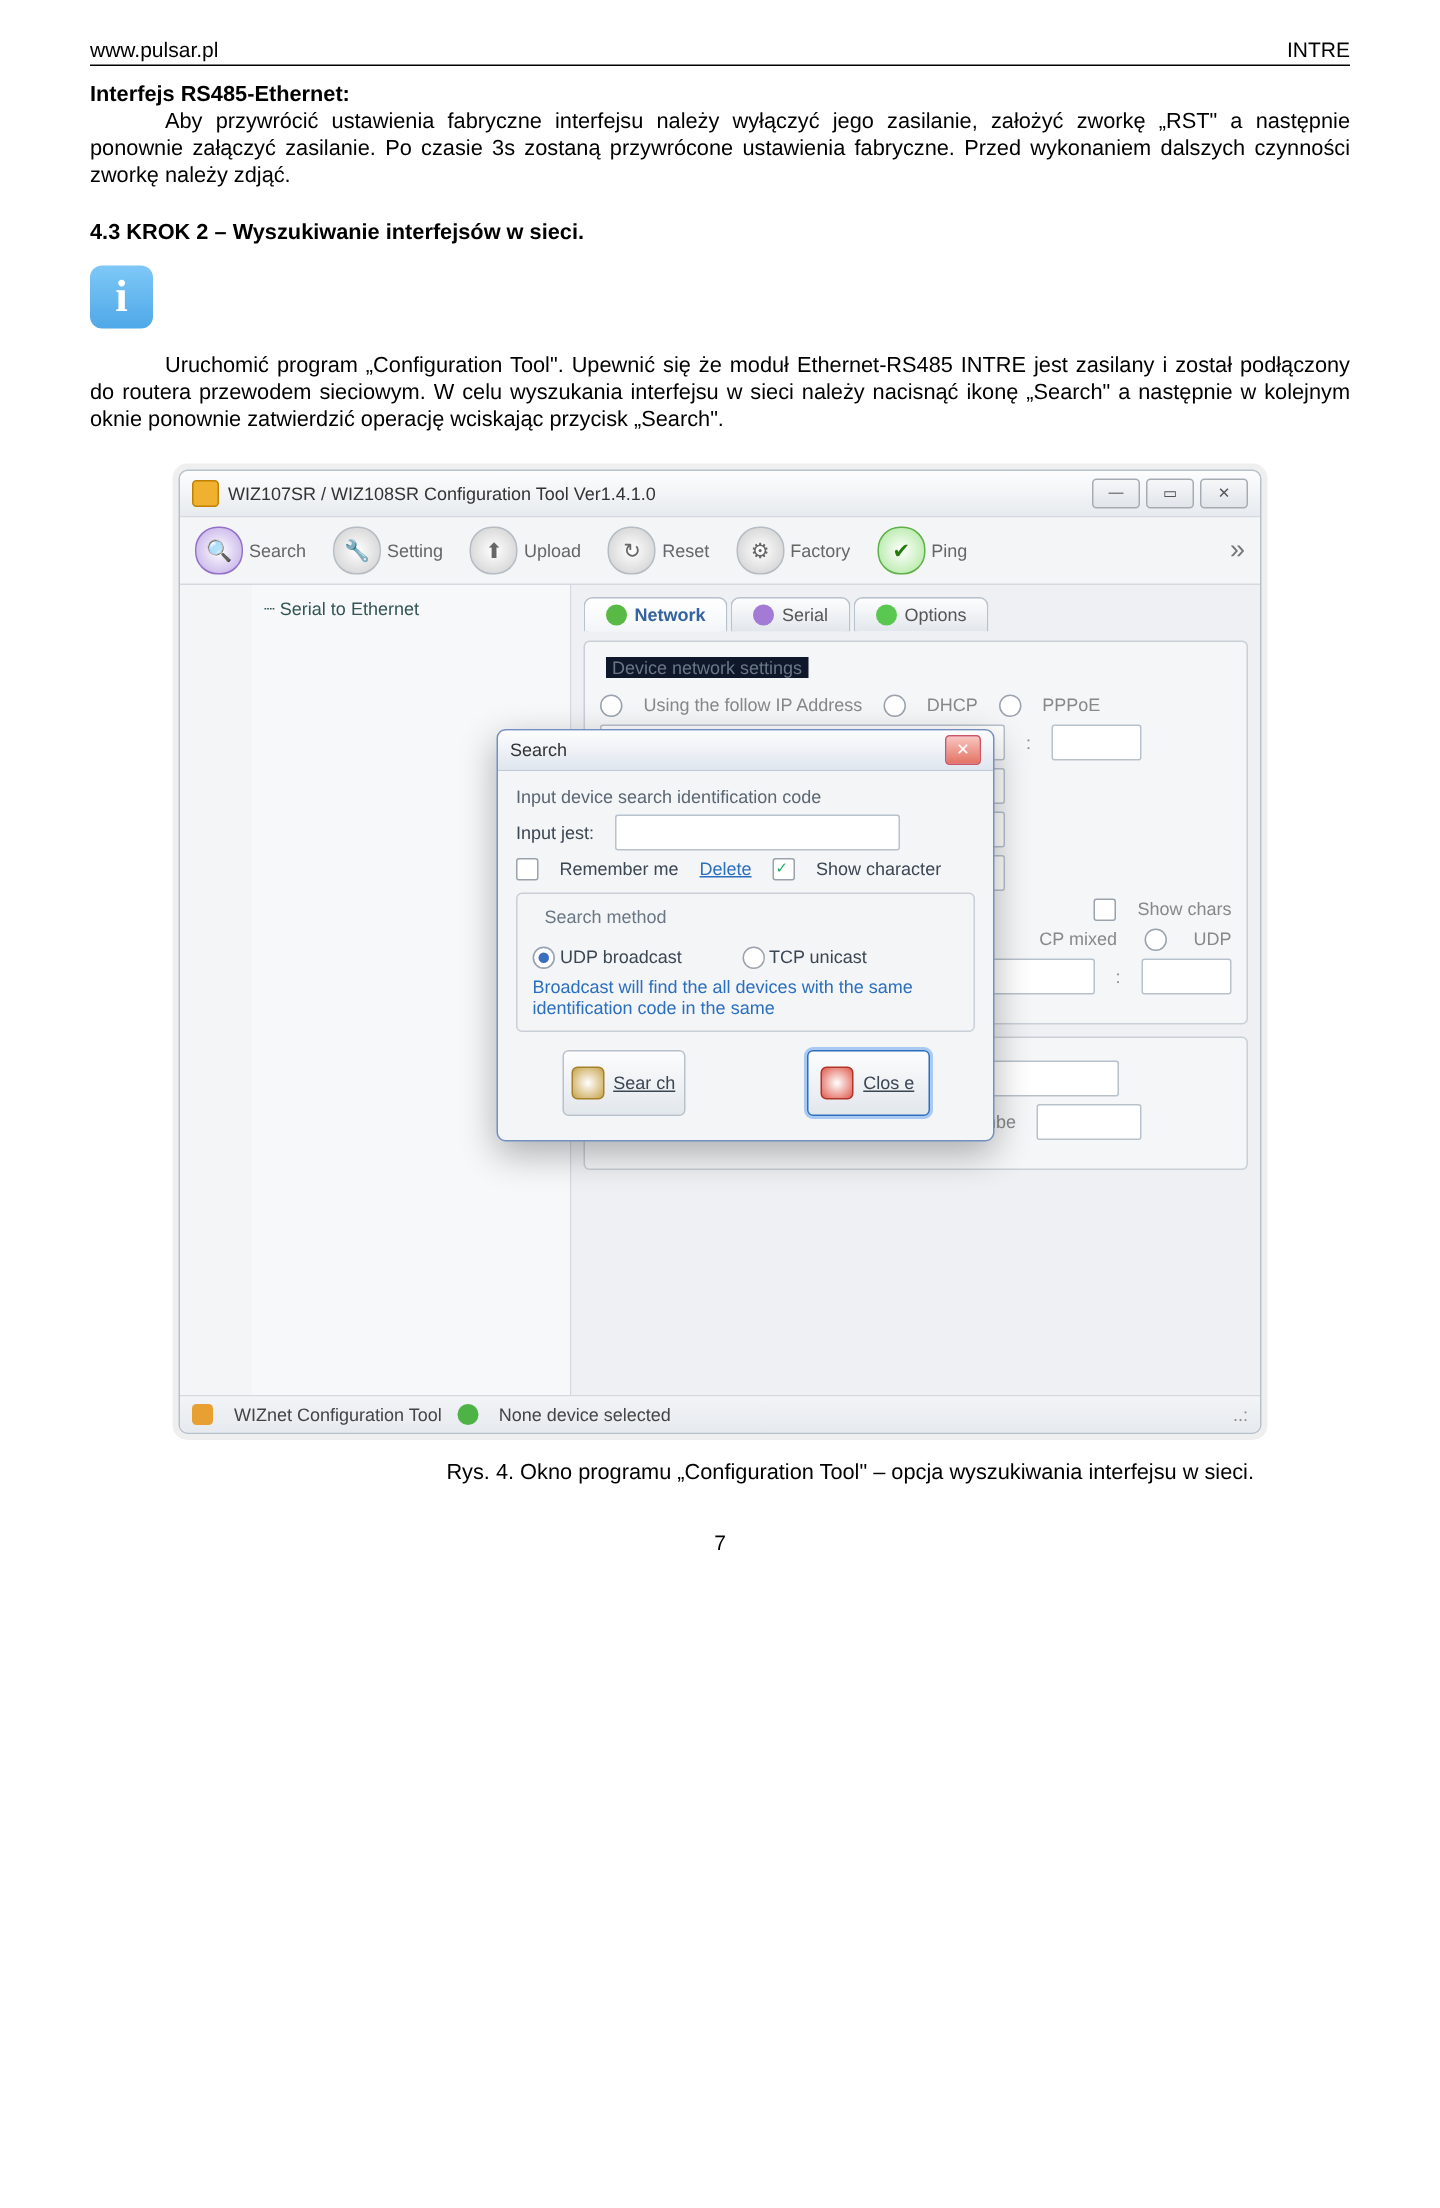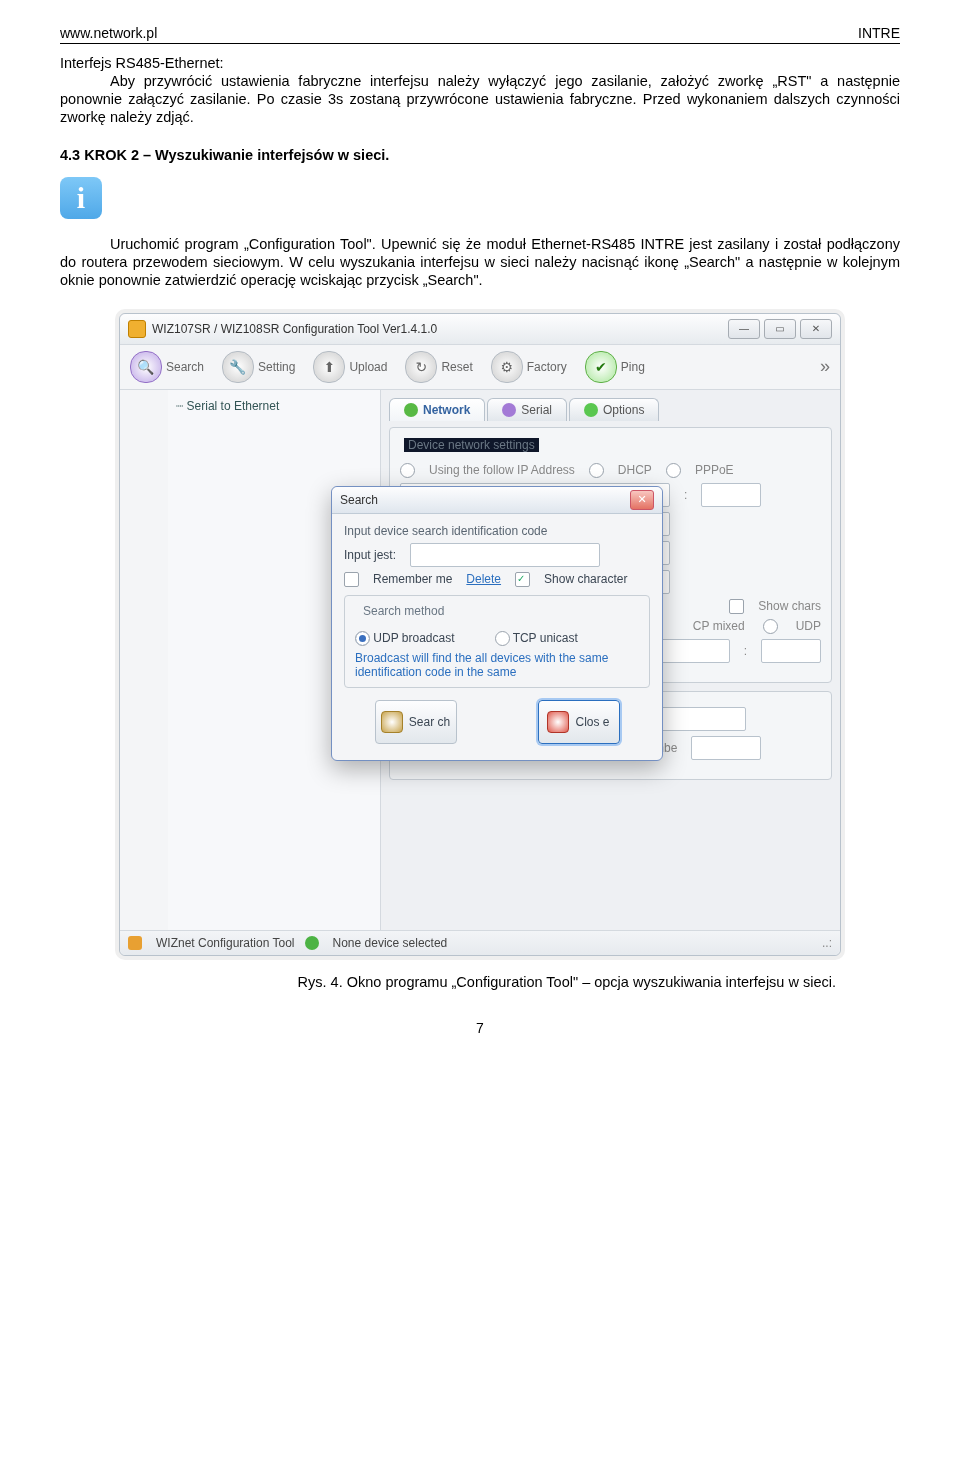--- a/index.html
+++ b/index.html
@@ -20,21 +20,21 @@
     font-size: 14px;
     border-bottom: 1px solid #000;
     padding-bottom: 2px;
     margin-bottom: 10px;
   }
   .body-text {
     font-size: 14.5px;
     line-height: 1.25;
     text-align: justify;
   }
-  .body-text b { font-weight: normal; }
+  .body-text b { font-weight: bold; }
   .indent { margin-left: 50px; text-indent: 0; }
   .section-title {
     font-size: 14.5px;
     font-weight: bold;
     margin: 20px 0 14px 0;
   }
   .info-block {
     display: flex;
     gap: 12px;
     align-items: flex-start;
@@ -169,21 +169,21 @@
     border:1px solid #c56; border-radius:3px;
     background: linear-gradient(#f8c6c0,#e47263);
     color:#fff; display:flex;align-items:center;justify-content:center;
     font-size:11px;
   }
   .dialog-body { padding: 10px 12px; font-size:12px; color:#3b4653;}
   .dialog-body .lbl { color:#5a6672; }
   .dlg-fieldset { border:1px solid #c8cfd6; border-radius:4px; padding:8px 10px; margin:8px 0 12px 0;}
   .dlg-fieldset .fs-title { color:#6a7784; margin:-16px 0 8px 4px; background:#f4f5f7; display:inline-block; padding:0 4px;}
   .bluetext { color:#2b6fbf; }
-  .dlg-buttons { display:flex; justify-content:space-around; gap:20px; margin:12px 0 6px 0;}
+  .dlg-buttons { display:flex; justify-content:space-around; gap:20px; margin:12px 0 6px 0;text-decoration:underline;}
   .dlg-btn {
     width:80px; height:42px; border:1px solid #b8c2cc;
     border-radius:4px; background:linear-gradient(#fdfdfe,#e2e7ec);
     display:flex; align-items:center; justify-content:center; gap:6px;
     font-size:12px; text-align:center; line-height:1.05;
   }
   .dlg-btn.focus { border:1px solid #2b6fbf; box-shadow: 0 0 0 2px #a7c9f2;}
   .dlg-btn .ic { width:20px; height:20px; border-radius:4px; }
   .ic.search { background: radial-gradient(#fff,#c7a24a); border:1px solid #a5812a;}
   .ic.close { background: radial-gradient(#fff,#e05a4d); border:1px solid #b03428;}
@@ -199,21 +199,21 @@
   .caption { text-align:right; font-size:14.5px; margin:18px 64px 30px 0;}
   .page-num { text-align:center; font-size:14px; margin-top:20px;}
   .chk.checked::after { content:"✓"; font-size:10px; color:#2a6; position:relative; left:1px; top:-2px;}
 </style>
 </head>
 <body>
 
 <div class="page">
 
   <div class="header-row">
-    <span>www.network.pl</span>
+    <span>www.pulsar.pl</span>
     <span>INTRE</span>
   </div>
 
   <div class="body-text">
     <b>Interfejs RS485-Ethernet:</b><br>
     <div class="indent" style="display:inline;">Aby przywrócić ustawienia fabryczne interfejsu należy wyłączyć jego zasilanie, założyć zworkę „RST" a następnie ponownie załączyć zasilanie. Po czasie 3s zostaną przywrócone ustawienia fabryczne. Przed wykonaniem dalszych czynności zworkę należy zdjąć.</div>
   </div>
 
   <div class="section-title">4.3 KROK 2 – Wyszukiwanie interfejsów w sieci.</div>
 

